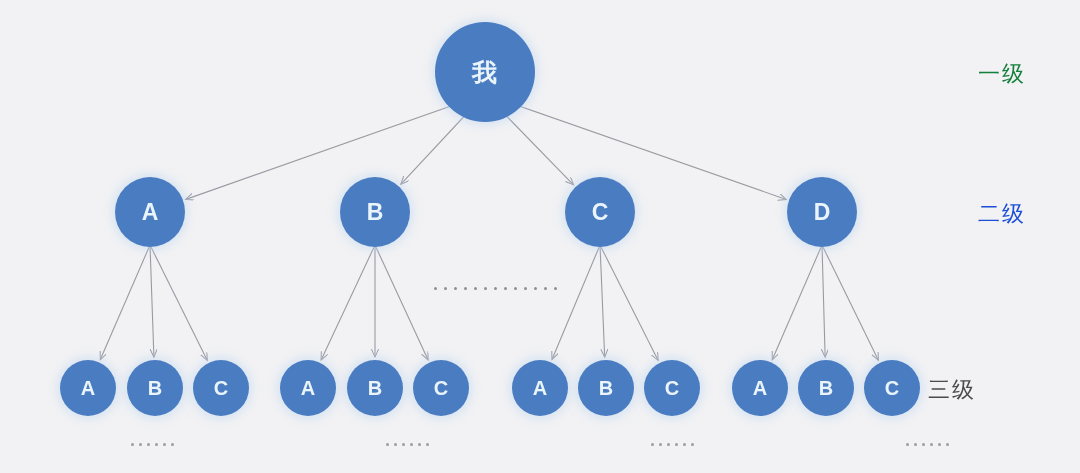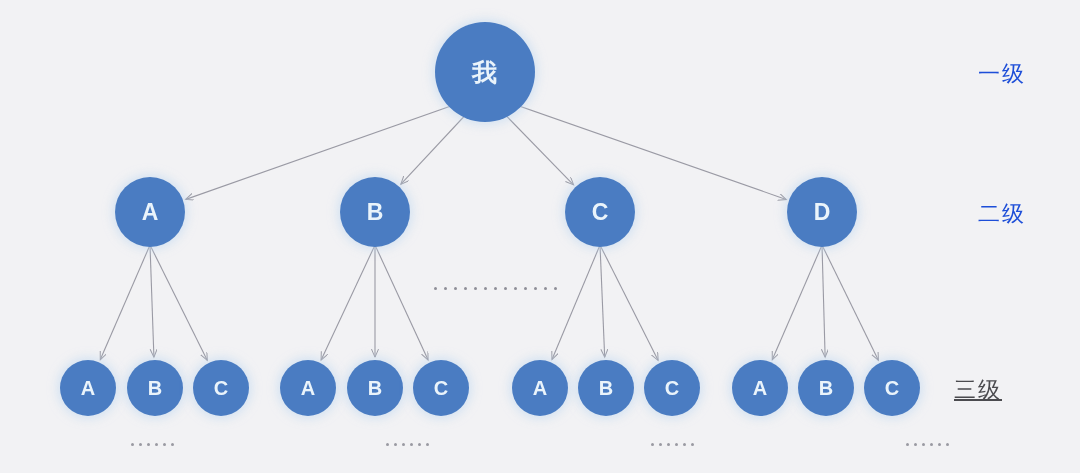--- a/index.html
+++ b/index.html
@@ -166,23 +166,23 @@
       </div>
       <div class="node node-l3" style="left: 798px; top: 360px; width: 56px; height: 56px; background: rgb(74, 124, 194); color: rgb(234, 244, 251);">
         <span>B</span>
       </div>
       <div class="node node-l3" style="left: 864px; top: 360px; width: 56px; height: 56px; background: rgb(74, 124, 194); color: rgb(234, 244, 251);">
         <span>C</span>
       </div>
     </div>
 
   <div id="labels-layer">
-      <div class="level-label" style="left: 978px; top: 59px; color: #1d4ed8;">一级</div>
+      <div class="level-label" style="left: 978px; top: 59px; color: #15803d;">一级</div>
       <div class="level-label" style="left: 978px; top: 199px; color: #1d4ed8;">二级</div>
-      <div class="level-label" style="left: 954px; top: 375px; color: rgb(75, 75, 79); text-decoration: underline;">三级</div>
+      <div class="level-label" style="left: 928px; top: 375px; color: rgb(75, 75, 79);">三级</div>
     </div>
 
   <div id="dots-layer">
       <div class="dots dots-mid" style="left: 434px; top: 287px;">
         <i></i>
         <i></i>
         <i></i>
         <i></i>
         <i></i>
         <i></i>

